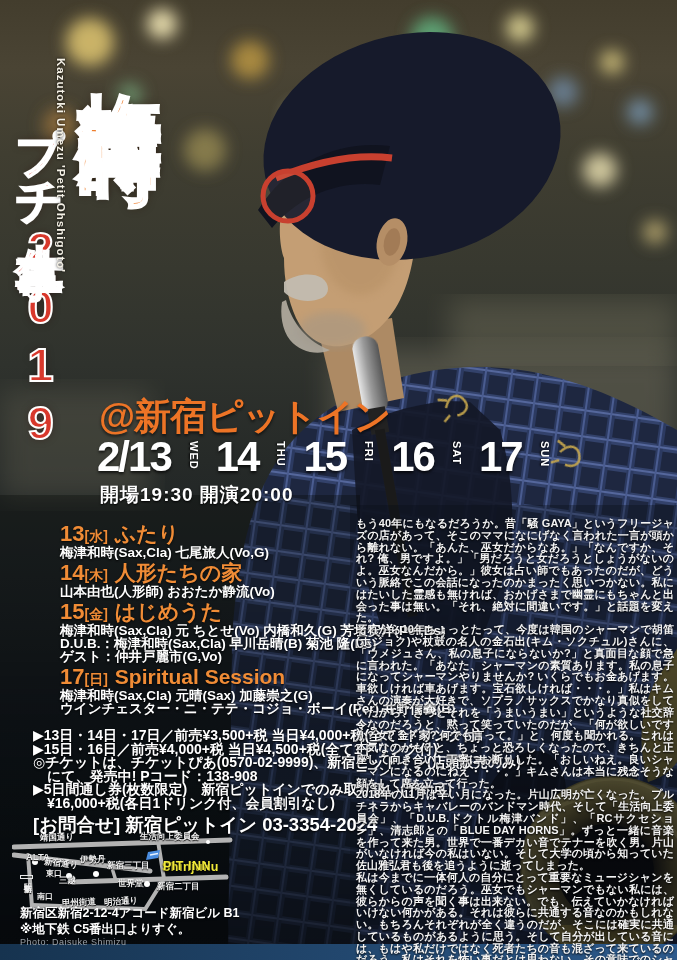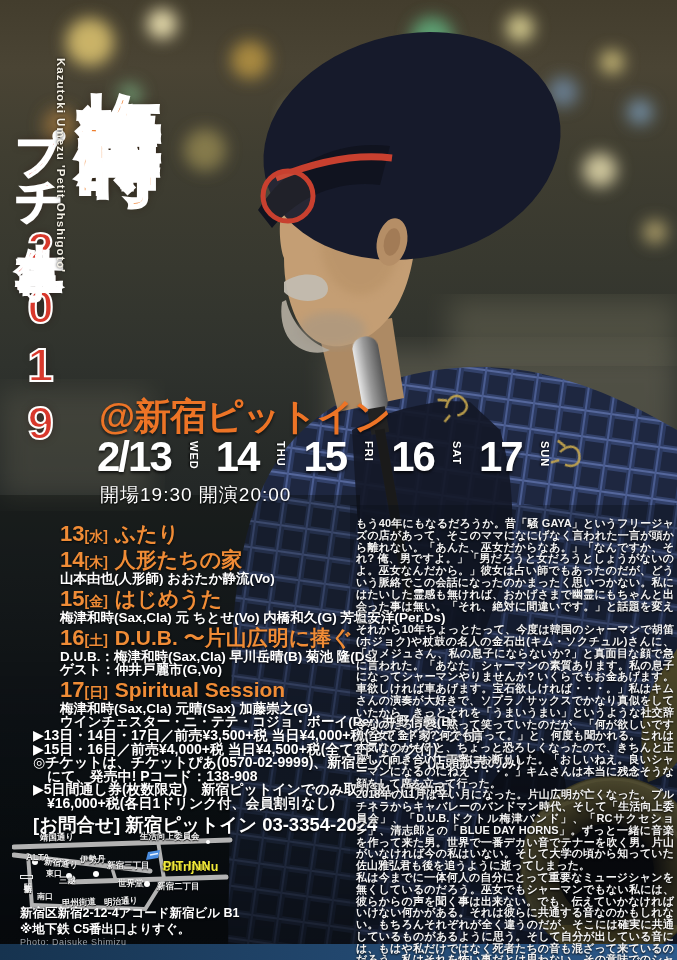--- a/index.html
+++ b/index.html
@@ -19,21 +19,21 @@
     text-shadow:0 0 8px rgba(40,0,0,.4);}
   .artist-en{left:55px;top:58px;font-size:11.5px;font-weight:bold;color:#f5f1e6;
     letter-spacing:1px;text-shadow:0 0 3px #000;}
   .venue{left:99px;top:392px;font-size:37px;font-weight:800;color:#ed7426;
     letter-spacing:-1px;text-shadow:0 2px 3px rgba(0,0,0,.6);}
   .daterow{left:97px;top:434px;display:flex;align-items:flex-start;gap:16px;color:#fff;}
   .daterow .num{font-size:42px;font-weight:800;letter-spacing:-2px;line-height:46px;
     text-shadow:0 2px 3px rgba(0,0,0,.7);}
   .daterow .dow{font-size:11px;font-weight:bold;margin:7px 0 0 1px;letter-spacing:1px;
     text-shadow:0 1px 2px #000;}
-  .times{left:100px;top:482px;font-size:19px;font-weight:400;color:#fff;
+  .times{left:100px;top:482px;font-size:19px;font-weight:700;color:#fff;
     text-shadow:0 1px 2px #000;letter-spacing:1px;}
   .schedule{left:60px;top:520px;width:440px;}
   .sch-head{color:#f08c36;line-height:20px;margin-top:4px;white-space:nowrap;
     text-shadow:0 1px 2px rgba(0,0,0,.75);}
   .sch-num{font-size:22px;font-weight:800;}
   .sch-dow{font-size:14px;font-weight:800;}
   .sch-title{font-size:21px;font-weight:800;margin-left:7px;}
   .sch-line{font-size:13.5px;line-height:13px;font-weight:700;color:#fff;
     white-space:nowrap;text-shadow:0 1px 2px #000;}
   .tickets{left:33px;top:729px;color:#fff;}
@@ -187,34 +187,32 @@
     <span class="num">17</span>
     <span class="dow v-rot">SUN</span>
   </div>
 
   <div class="abs times">開場19:30 開演20:00</div>
 
   <div class="abs schedule">
     <div class="sch-head">
       <span class="sch-num">13</span><span class="sch-dow">[水]</span><span class="sch-title">ふたり</span>
     </div>
+    <div class="sch-line">梅津和時(Sax,Cla) 七尾旅人(Vo,G)</div>
 
     <div class="sch-head">
       <span class="sch-num">14</span><span class="sch-dow">[木]</span><span class="sch-title">人形たちの家</span>
     </div>
     <div class="sch-line">山本由也(人形師) おおたか静流(Vo)</div>
 
     <div class="sch-head">
       <span class="sch-num">15</span><span class="sch-dow">[金]</span><span class="sch-title">はじめうた</span>
     </div>
     <div class="sch-line">梅津和時(Sax,Cla) 元 ちとせ(Vo) 内橋和久(G) 芳垣安洋(Per,Ds)</div>
 
-    <div class="sch-head">
-      <span class="sch-num">16</span><span class="sch-dow">[土]</span><span class="sch-title">D.U.B. 〜片山広明に捧ぐ</span>
-    </div>
     <div class="sch-line">D.U.B.：梅津和時(Sax,Cla) 早川岳晴(B) 菊池 隆(Ds)</div>
     <div class="sch-line">ゲスト：仲井戸麗市(G,Vo)</div>
 
     <div class="sch-head">
       <span class="sch-num">17</span><span class="sch-dow">[日]</span><span class="sch-title">Spiritual Session</span>
     </div>
     <div class="sch-line">梅津和時(Sax,Cla) 元晴(Sax) 加藤崇之(G)</div>
     <div class="sch-line">ウインチェスター・ニ・テテ・コジョ・ボーイ(Per) 井野信義(B)</div>
   </div>
 

